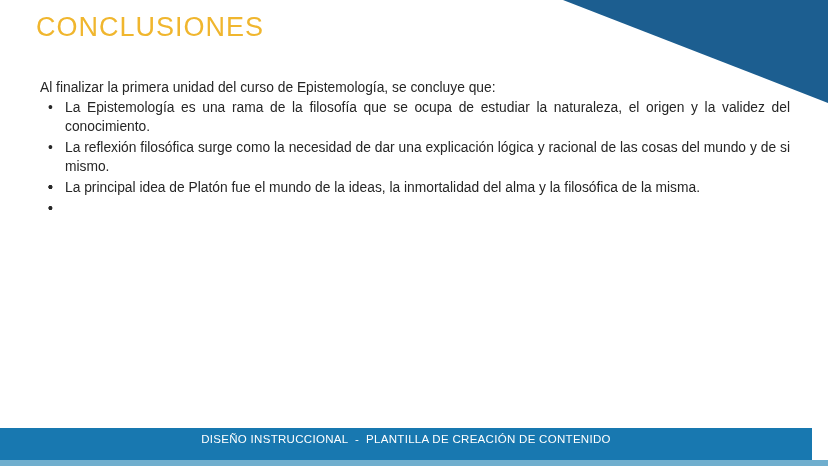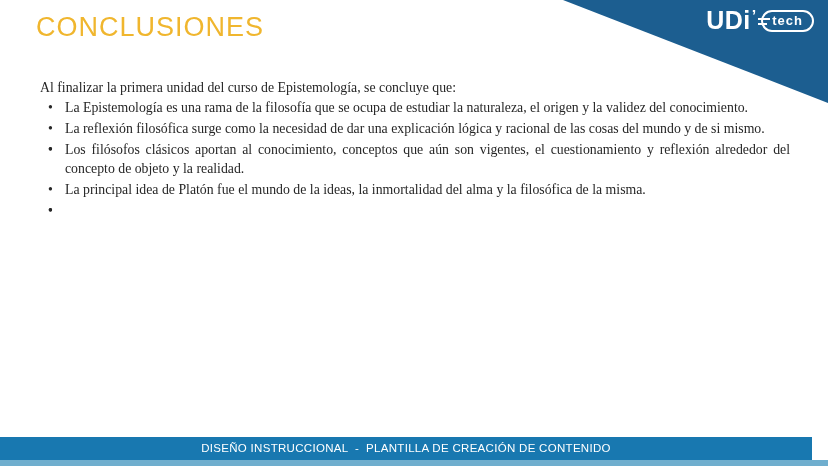--- a/index.html
+++ b/index.html
@@ -32,60 +32,54 @@
     border:2.5px solid #ffffff;border-radius:12px;
     font-size:13px;font-weight:bold;letter-spacing:1px;
     padding:2px 9px 3px;line-height:1;
   }
   .logo .pill::before{content:"";position:absolute;left:-5px;top:38%;width:12px;height:2px;background:#fff;}
   .logo .pill::after{content:"";position:absolute;left:-5px;top:62%;width:9px;height:2px;background:#fff;}
   .body{
     position:absolute;left:40px;right:38px;top:78px;
     font-size:13.8px;line-height:19px;
     color:var(--c-text,#262626);
-    font-family:Liberation Serif, serif;
   }
   .intro{margin:0 0 1px 0;}
   .bullets{margin:0;padding:0;list-style:none;}
   .bullets li{position:relative;padding-left:25px;margin-bottom:2px;text-align:justify;}
   .bullets .dot{position:absolute;left:8px;top:0;}
   .footer{
-    position:absolute;left:0;right:16px;bottom:6px;height:23px;
+    position:absolute;left:0;right:16px;bottom:6px;height:32px;
     background:var(--c-bar,#1878B0);
     color:#ffffff;text-align:center;
     font-size:11.5px;line-height:23px;letter-spacing:.3px;
   }
   .footer span{white-space:pre;}
   .footer-strip{
     position:absolute;left:0;right:0;bottom:0;height:6px;
     background:var(--c-strip,#6FAECE);
   }
 </style>
 </head>
 <body>
 
 <div class="slide">
 
   <div class="triangle"></div>
 
-  <div class="logo">
-    <span class="brand">UDi</span>
-      <span class="tick">ʼ</span>
-      <span class="pill">tech</span>
-  </div>
 
   <h1 class="title">CONCLUSIONES</h1>
 
   <div class="body">
     <p class="intro">Al finalizar la primera unidad del curso de Epistemología, se concluye que:</p>
     <ul class="bullets">
         <li><span class="dot">•</span><span>La Epistemología es una rama de la filosofía que se ocupa de estudiar la naturaleza, el origen y la validez del conocimiento.</span></li>
         <li><span class="dot">•</span><span>La reflexión filosófica surge como la necesidad de dar una explicación lógica y racional de las cosas del mundo y de si mismo.</span></li>
         <li><span class="dot">•</span></li>
-        <li><span class="dot">•</span><span>Los filósofos clásicos aportan al conocimiento, conceptos que aún son vigentes, el cuestionamiento y reflexión alrededor del concepto de objeto y la realidad.</span></li>
+        <li><span class="dot">•</span></li>
         <li><span class="dot">•</span><span>La principal idea de Platón fue el mundo de la ideas, la inmortalidad del alma y la filosófica de la misma.</span></li>
         <li><span class="dot">•</span></li>
         <li><span class="dot">•</span></li>
       </ul>
   </div>
 
   <div class="footer">
     <span>DISEÑO INSTRUCCIONAL  -  PLANTILLA DE CREACIÓN DE CONTENIDO</span>
   </div>
   <div class="footer-strip"></div>

